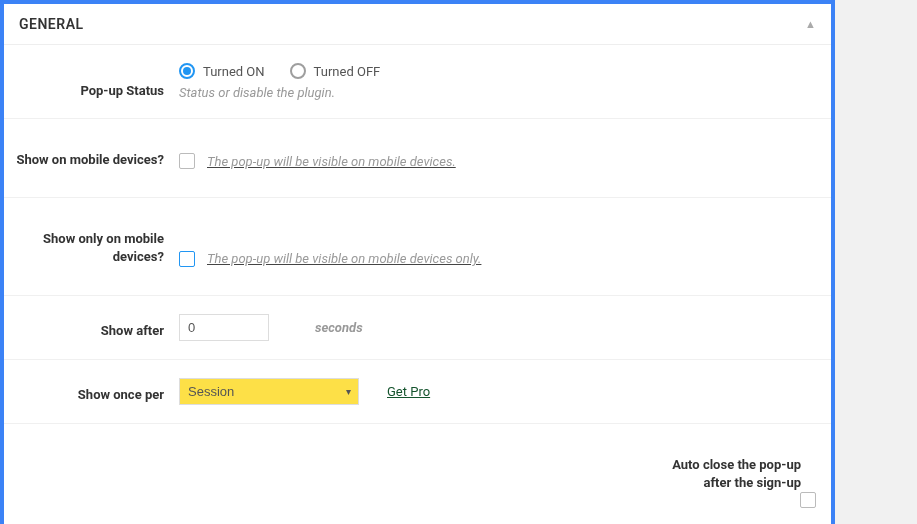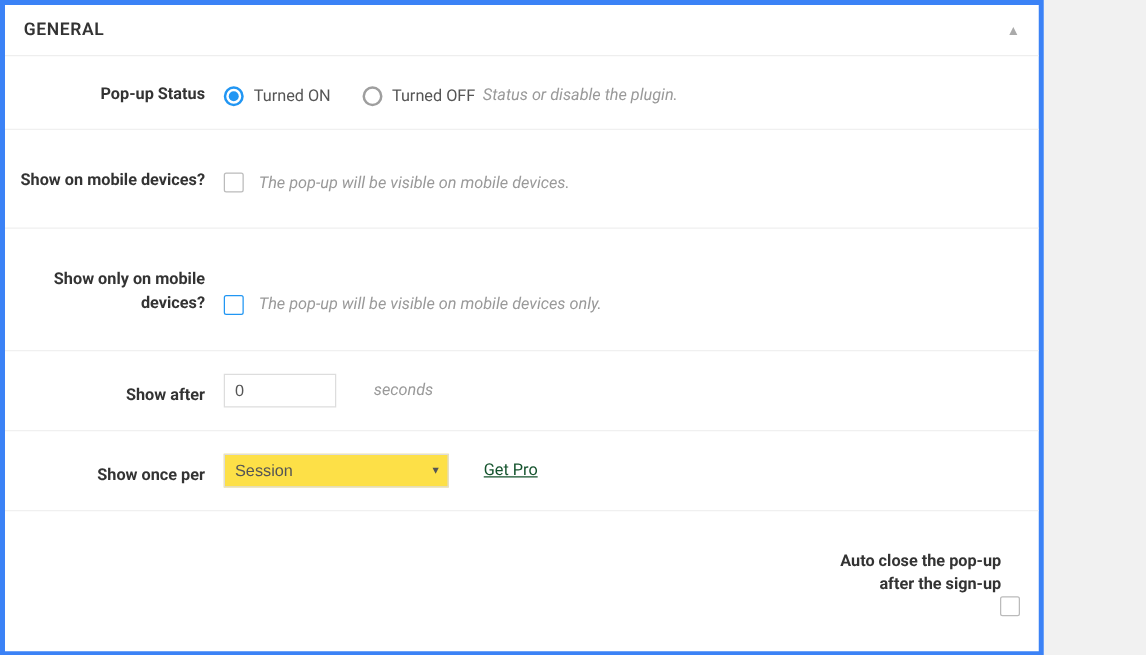--- a/index.html
+++ b/index.html
@@ -53,21 +53,21 @@
       padding-right: 15px;
       font-weight: 700;
       color: #333;
       font-size: 13px;
       padding-top: 4px;
       line-height: 1.4;
     }
     .row-control {
       flex: 1;
       display: flex;
-      flex-direction: row;
+      flex-direction: column;
       gap: 6px;
     }
     .row-control-inline {
       flex: 1;
       display: flex;
       align-items: center;
       gap: 10px;
     }
     .radio-group {
       display: flex;
@@ -107,20 +107,21 @@
     }
     .help-text {
       color: #999;
       font-style: italic;
       font-size: 13px;
     }
     .checkbox-row {
       display: flex;
       align-items: center;
       gap: 12px;
+      text-decoration: underline;
     }
     .checkbox {
       width: 16px;
       height: 16px;
       border: 1px solid #bbb;
       border-radius: 2px;
       cursor: pointer;
       flex-shrink: 0;
     }
     .checkbox.highlighted {
@@ -158,21 +159,22 @@
       top: 50%;
       transform: translateY(-50%);
       pointer-events: none;
       font-size: 10px;
       color: #555;
     }
     .suffix-text {
       color: #999;
       font-style: italic;
       font-size: 13px;
-      margin-left: 20px;
+      margin-left: 36px;
+      font-weight: bold;
     }
     .link {
       color: #14532d;
       text-decoration: underline;
       font-size: 13px;
       cursor: pointer;
       margin-left: 18px;
     }
     .row-tall {
       padding: 28px 15px 28px 5px;

